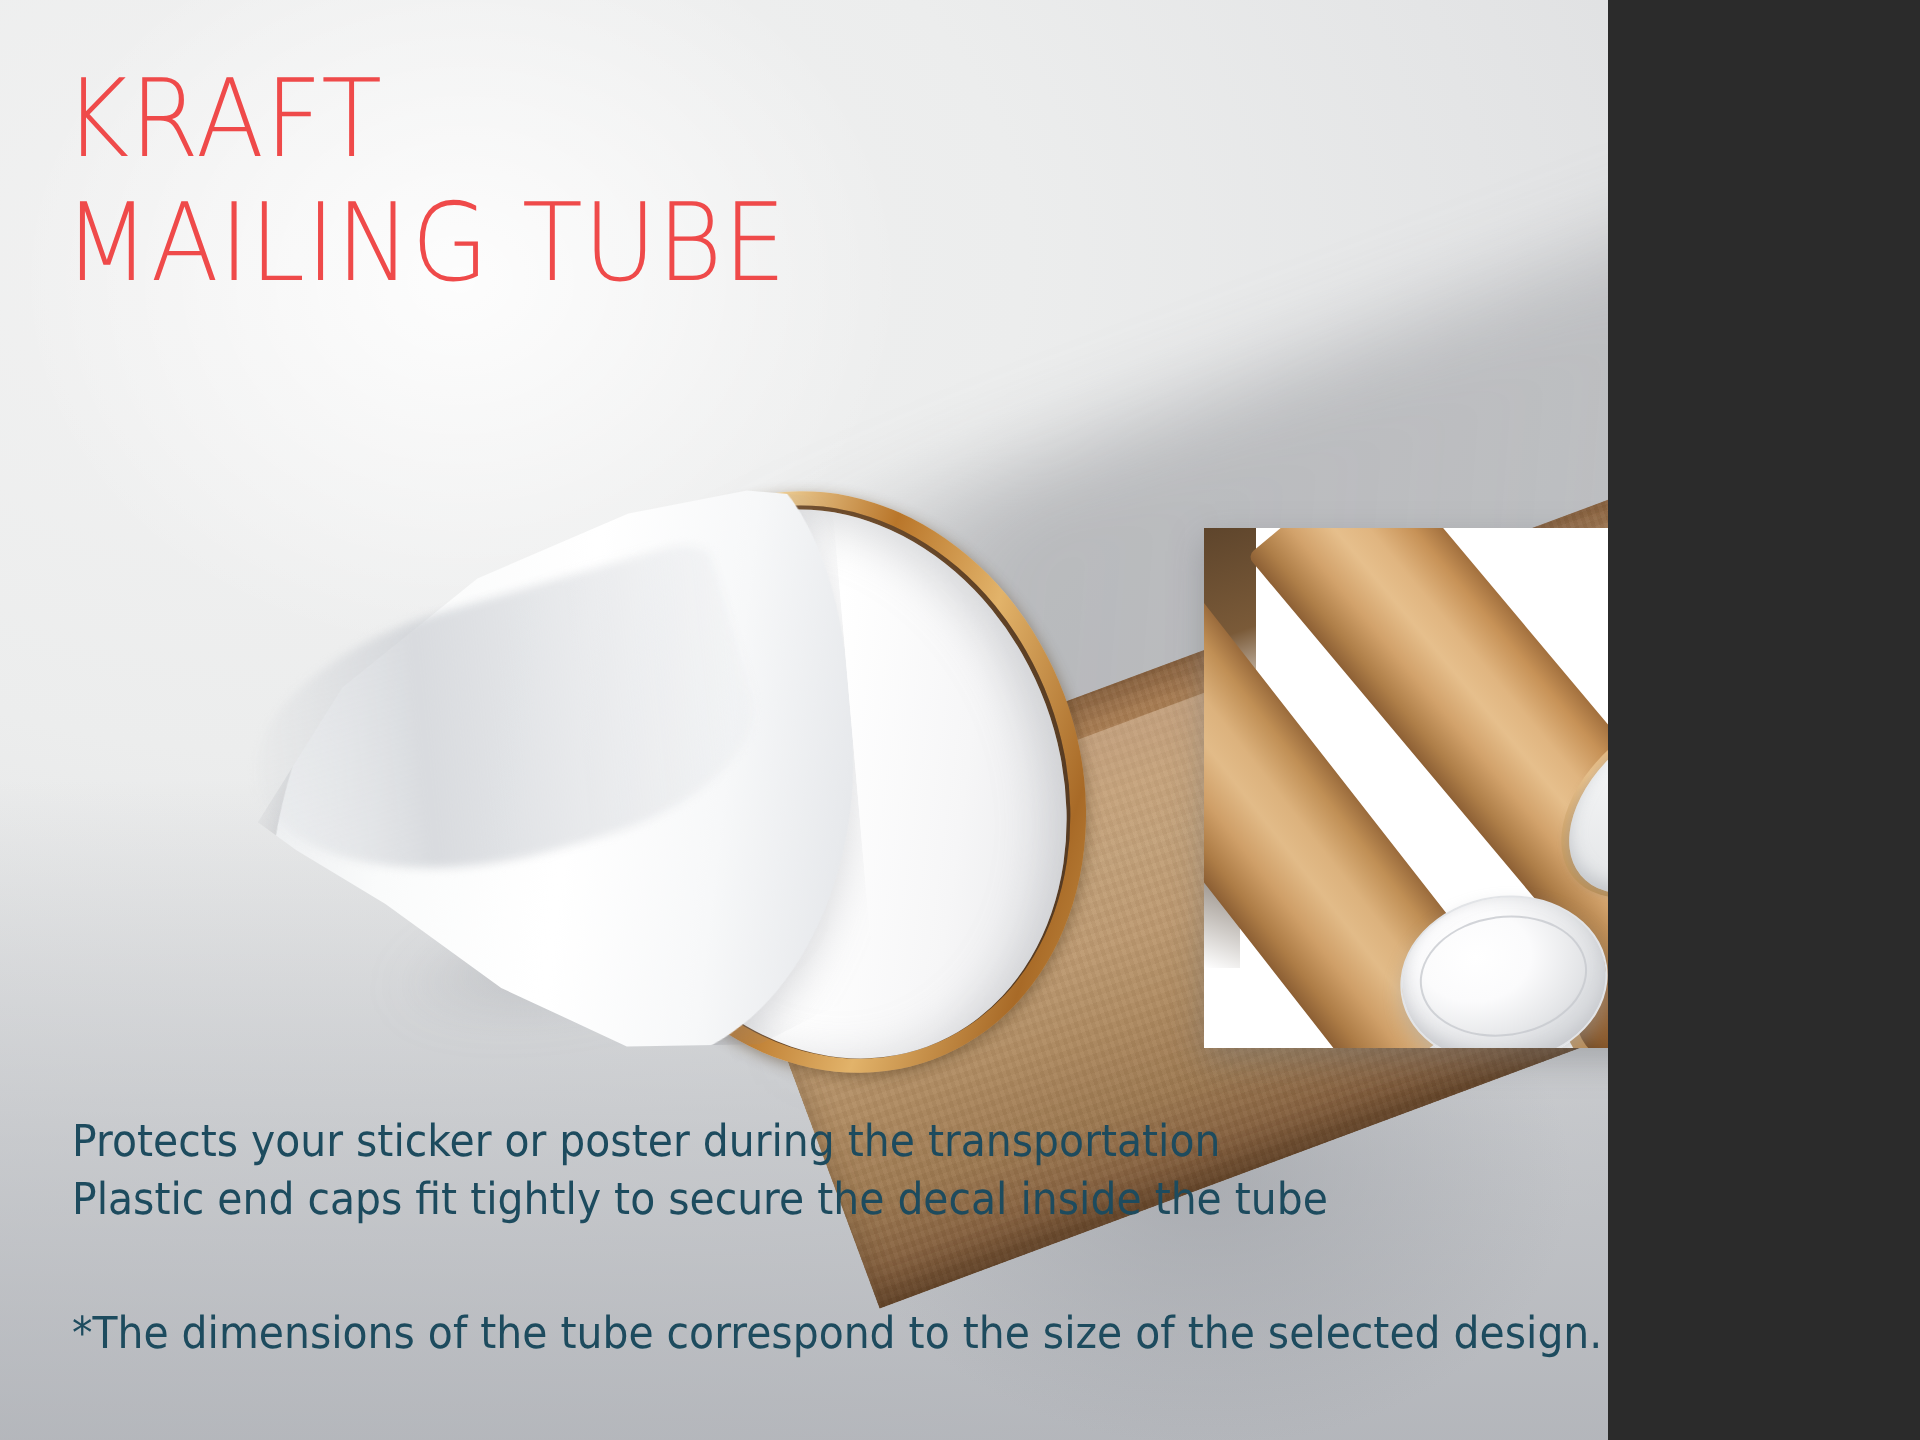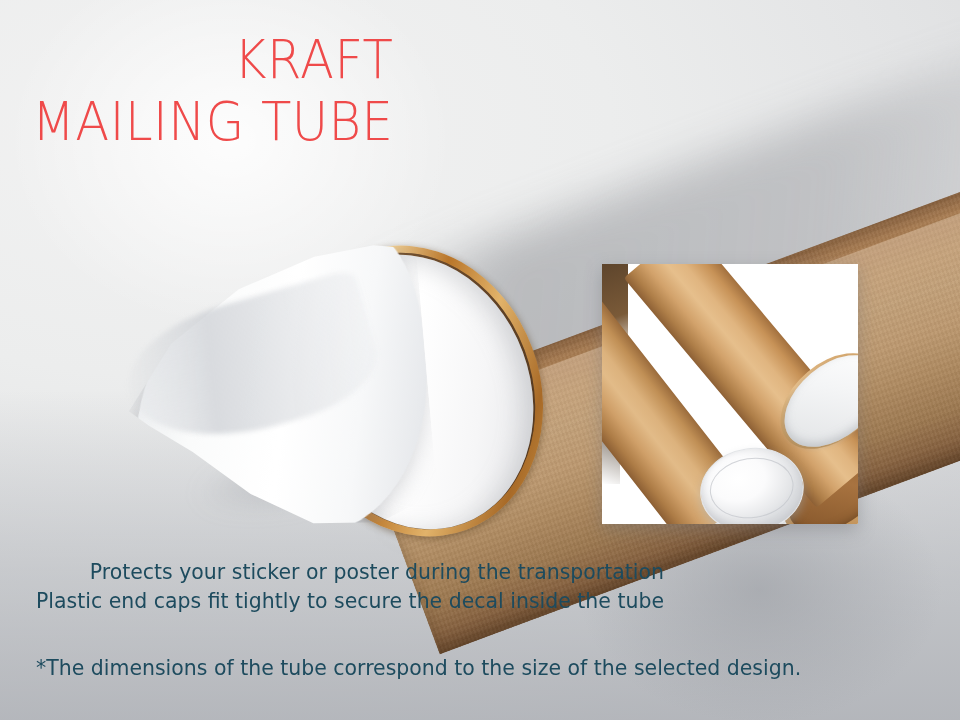--- a/index.html
+++ b/index.html
@@ -3,28 +3,27 @@
 <meta charset="utf-8">
 <title>Kraft Mailing Tube</title>
 <style>
   html, body {
     margin: 0;
     padding: 0;
     background: #2b2b2b;
   }
   #stage {
     position: relative;
-    width: 960px;
+    width: 804px;
     height: 720px;
     overflow: hidden;
     font-family: "Liberation Sans", sans-serif;
     
     background:
       radial-gradient(120% 90% at 18% 18%, #f2f2f2 0%, #eceded 38%, #e4e5e6 62%, #d7d8da 100%);
-    text-align: right;
   }
 
   
   .bg-floor-shade {
     position: absolute;
     left: 0; right: 0; bottom: 0;
     height: 330px;
     background: linear-gradient(to bottom, rgba(190,192,196,0) 0%, rgba(178,181,186,0.55) 55%, rgba(168,171,177,0.75) 100%);
     pointer-events: none;
   }

